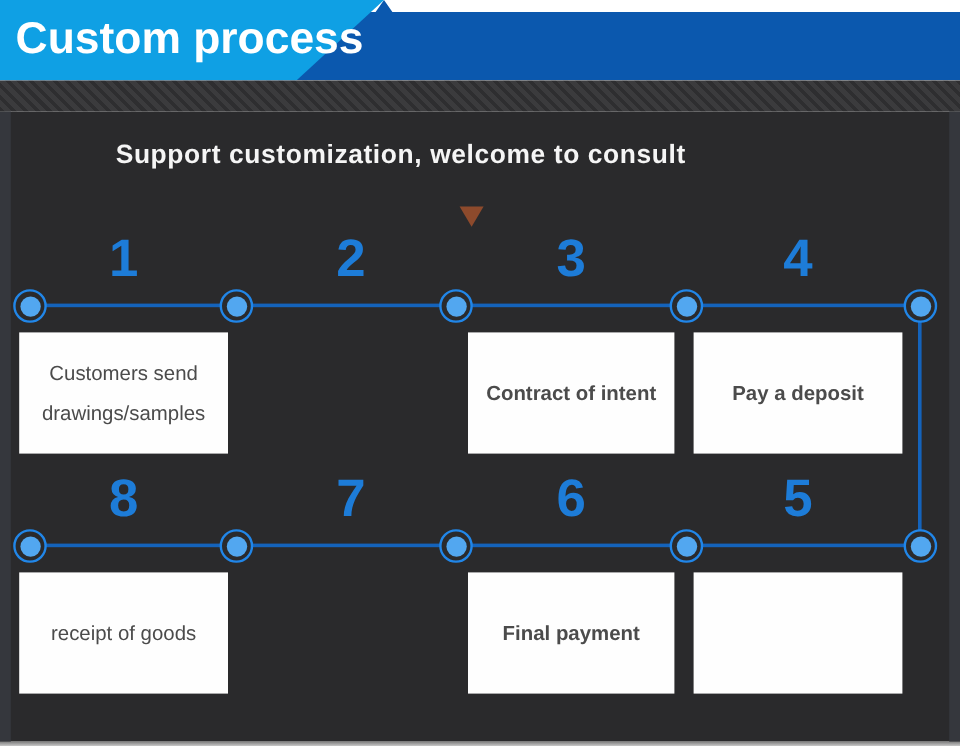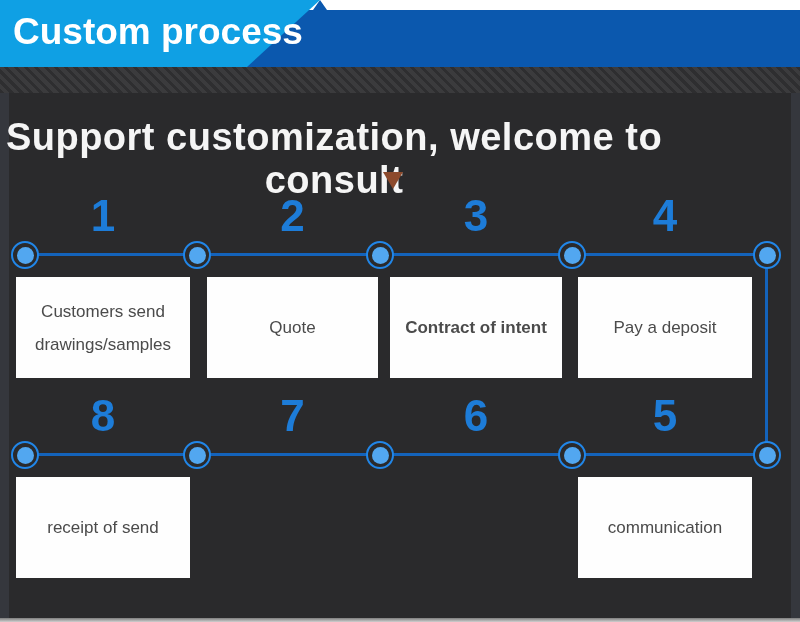--- a/index.html
+++ b/index.html
@@ -42,33 +42,33 @@
   
   .panel{position:absolute;left:0;top:93px;width:800px;height:525px;background:var(--panel);}
   .edge{position:absolute;top:93px;width:9px;height:525px;background:#35373d;z-index:1;}
   .edge.left{left:0;}
   .edge.right{left:791px;}
   .bottom-strip{position:absolute;left:0;top:618px;width:800px;height:4px;
     background:linear-gradient(#7d7d7d,#cfcfcf);}
 
   .heading{
     position:absolute;left:0;top:116px;width:668px;text-align:center;
-    color:#f5f5f5;font-size:38px;font-weight:700;z-index:2;letter-spacing:0.5px;
+    color:#f5f5f5;font-size:22px;font-weight:700;z-index:2;letter-spacing:0.5px;
   }
   .down-arrow{
     position:absolute;left:383px;top:172px;width:0;height:0;z-index:2;
     border-left:10px solid transparent;border-right:10px solid transparent;
     border-top:17px solid var(--arrow);
   }
 
   
   .c1{left:16px;width:174px;}
   .c2{left:207px;width:171px;}
   .c3{left:390px;width:172px;font-weight:bold;}
-  .c4{left:578px;width:174px;}
+  .c4{left:578px;width:174px;font-weight:bold;}
 
   .num{
     position:absolute;text-align:center;color:var(--accent);
     font-size:44px;font-weight:700;line-height:46px;z-index:2;
   }
   .num.r1{top:193px;}
   .num.r2{top:393px;}
 
   
   .hline{position:absolute;left:25px;width:742px;height:3px;background:var(--connector);z-index:2;}
@@ -157,34 +157,33 @@
       <i class="di"></i>
     </div>
   <div class="dot r2 d5">
       <i class="di"></i>
     </div>
 
   <div class="box r1 c1">
     <div class="bl">Customers send</div>
     <div class="bl">drawings/samples</div>
   </div>
-  <div class="box r1 c2">
-    <div class="bl">Quote</div>
-
-  </div>
   <div class="box r1 c3">
     <div class="bl">Contract of intent</div>
 
   </div>
   <div class="box r1 c4">
     <div class="bl">Pay a deposit</div>
 
   </div>
 
   <div class="box r2 c1">
-    <div class="bl">receipt of send</div>
+    <div class="bl">receipt of goods</div>
+  </div>
+  <div class="box r2 c3">
+    <div class="bl">Final payment</div>
+
   </div>
   <div class="box r2 c4">
-    <div class="bl">communication</div>
   </div>
 
   <div class="bottom-strip"></div>
 </div>
 
 </body></html>

